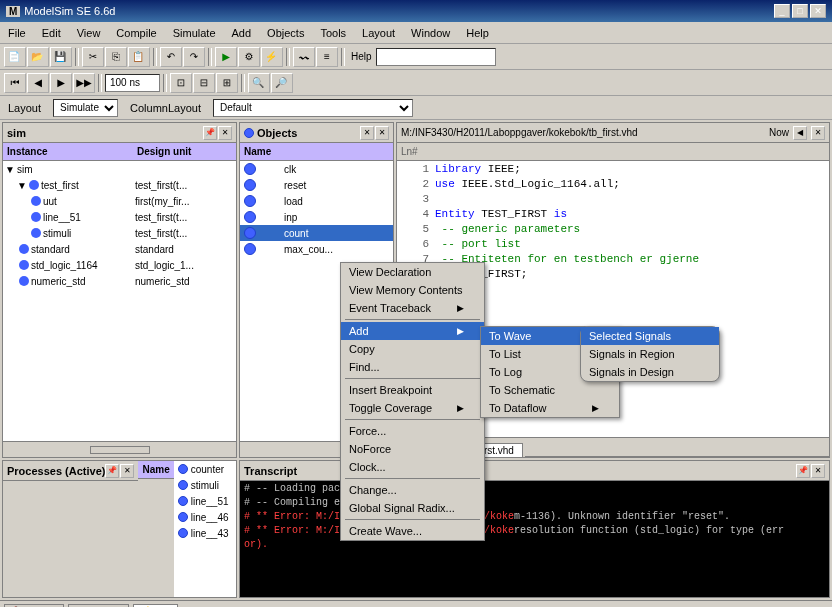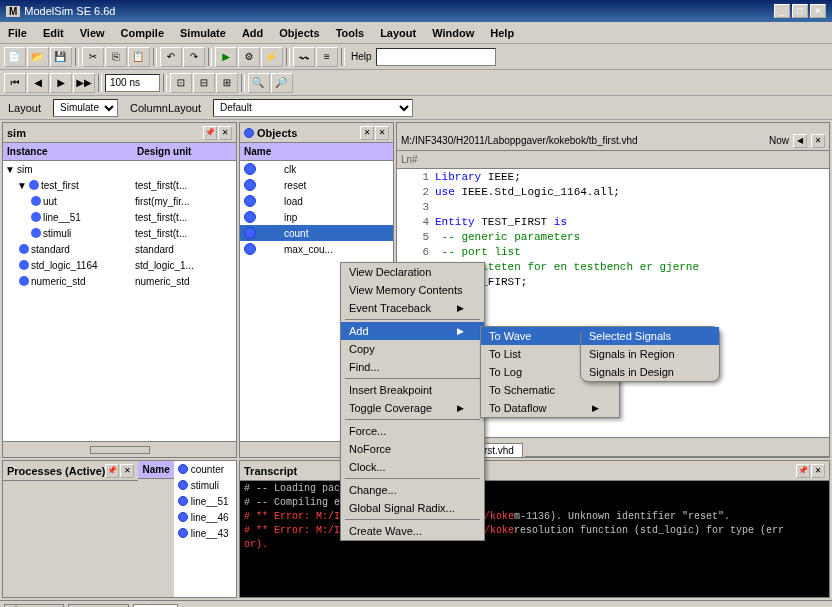--- a/index.html
+++ b/index.html
@@ -5,21 +5,21 @@
     * { box-sizing: border-box; margin: 0; padding: 0; }
     body { font-family: 'Segoe UI', Tahoma, sans-serif; font-size: 11px; background: #d4d0c8; overflow: hidden; width: 832px; height: 607px; }
     
     
     #title-bar { background: linear-gradient(to bottom, #0a246a, #3a6ea5); color: white; height: 22px; display: flex; align-items: center; padding: 0 6px; justify-content: space-between; }
     #title-bar-left { display: flex; align-items: center; gap: 4px; }
     #title-bar-right { display: flex; gap: 2px; }
     .title-btn { background: #d4d0c8; border: 1px outset #fff; width: 16px; height: 14px; display: flex; align-items: center; justify-content: center; font-size: 9px; cursor: pointer; }
     
     
-    #menu-bar { background: #d4d0c8; height: 22px; display: flex; align-items: center; border-bottom: 1px solid #a0a0a0; font-weight: bold; }
+    #menu-bar { background: #d4d0c8; height: 22px; display: flex; align-items: center; border-bottom: 1px solid #a0a0a0; }
     .menu-item { padding: 2px 8px; cursor: pointer; font-size: 11px; }
     
     
     .toolbar { background: #d4d0c8; height: 26px; display: flex; align-items: center; padding: 2px 4px; gap: 1px; border-bottom: 1px solid #a0a0a0; }
     .tb-btn { background: #d4d0c8; border: 1px outset #fff; width: 22px; height: 20px; display: flex; align-items: center; justify-content: center; font-size: 10px; cursor: pointer; }
     .tb-separator { width: 4px; height: 18px; border-left: 1px solid #808080; border-right: 1px solid #fff; margin: 0 2px; }
     .tb-input { background: white; border: 1px inset #808080; height: 18px; width: 50px; font-size: 10px; padding: 0 4px; }
     .tb-label { font-size: 10px; padding: 0 3px; }
     
     
@@ -289,21 +289,21 @@
       </div>
       <div class="obj-row" style="padding-left:4px;">
         <span class="obj-icon blue"></span>
         <span>max_cou...</span>
       </div>
     </div>
     <div style="height:16px; background:#d4d0c8; border-top:1px solid #808080;"></div>
   </div>
 
   <div class="panel" style="flex:1; display:flex; flex-direction:column;">
-    <div class="panel-header" style="margin-top:8px;">
+    <div class="panel-header" style="">
       <span style="font-size:10px; overflow:hidden; white-space:nowrap; max-width:350px; flex:1;">M:/INF3430/H2011/Laboppgaver/kokebok/tb_first.vhd</span>
       <div style="display:flex; align-items:center; gap:4px;">
         <span style="font-size:10px;">Now</span>
         <div class="panel-btn">◀</div>
         <div class="panel-btn">✕</div>
       </div>
     </div>
     <div style="display:flex; height:18px; background:#d4d0c8; border-bottom:1px solid #808080; align-items:center; padding:0 4px; gap:2px;">
       <span style="font-size:10px; color:#606060; width:28px;">Ln#</span>
     </div>

